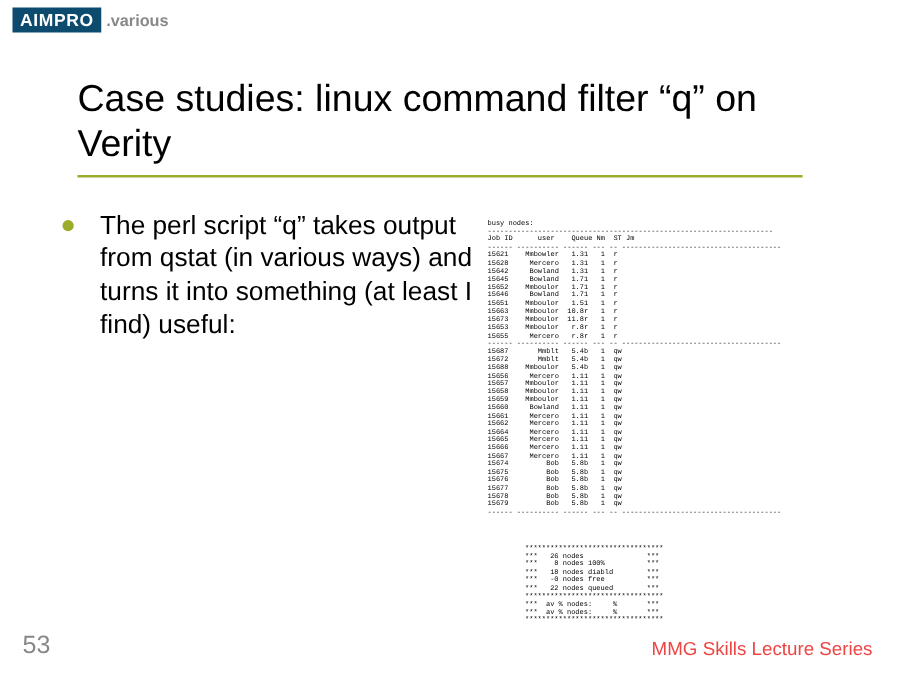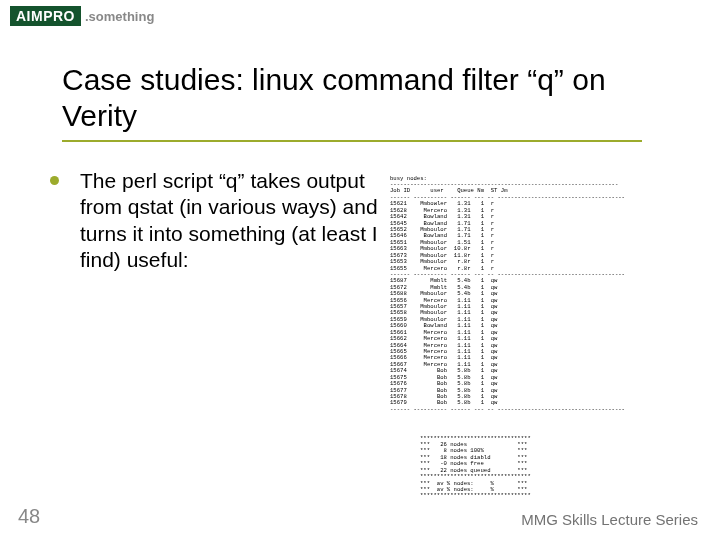--- a/index.html
+++ b/index.html
@@ -1,34 +1,34 @@
 <!DOCTYPE html>
 <html><head>
 <meta charset="utf-8">
 <style>
   html,body{margin:0;padding:0}
   body{width:720px;height:540px;background:#fff;font-family:Arial,Helvetica,sans-serif;color:#000;position:relative;overflow:hidden}
   .logo{position:absolute;top:6px;left:10px;display:flex;align-items:center}
-  .logo-box{background:#14532d;color:#fff;font-weight:900;font-size:14px;padding:2px 6px;letter-spacing:.5px}
+  .logo-box{background:#0c4a6e;color:#fff;font-weight:900;font-size:14px;padding:2px 6px;letter-spacing:.5px}
   .logo-sub{color:#888;font-size:13px;margin-left:4px;font-weight:600}
   .title{position:absolute;top:62px;left:62px;right:40px;font-size:30px;font-weight:400;line-height:1.2}
   .underline{position:absolute;top:140px;left:62px;width:580px;height:2px;background:#9cab2c}
   .body{position:absolute;top:168px;left:80px;width:300px;font-size:21px;line-height:1.25}
   .bullet{position:absolute;top:176px;left:50px;width:9px;height:9px;border-radius:50%;background:#9cab2c}
   .mono{position:absolute;top:170px;left:390px;width:310px;font-family:"Courier New",monospace;font-size:5.6px;line-height:1.15;white-space:pre;color:#000}
   .mono2{position:absolute;top:430px;left:420px;width:250px;font-family:"Courier New",monospace;font-size:5.6px;line-height:1.15;white-space:pre;color:#000}
   .pagenum{position:absolute;bottom:12px;left:18px;font-size:20px;color:#888}
-  .footer{position:absolute;bottom:12px;right:22px;font-size:15px;color:#737373}
+  .footer{position:absolute;bottom:12px;right:22px;font-size:15px;color:#ef4444}
 </style>
 </head>
 <body>
 
 <div class="logo">
   <span class="logo-box">AIMPRO</span>
-  <span class="logo-sub">.something</span>
+  <span class="logo-sub">.various</span>
 </div>
 
 <div class="title">Case studies: linux command filter “q” on Verity</div>
 <div class="underline"></div>
 
 <div class="bullet"></div>
 <div class="body">The perl script “q” takes output from qstat (in various ways) and turns it into something (at least I find) useful:</div>
 
 <pre class="mono" id="term">busy nodes:
 --------------------------------------------------------------------
@@ -71,14 +71,14 @@
 ***   26 nodes               ***
 ***    8 nodes 100%          ***
 ***   18 nodes diabld        ***
 ***   -0 nodes free          ***
 ***   22 nodes queued        ***
 *********************************
 ***  av % nodes:     %       ***
 ***  av % nodes:     %       ***
 *********************************</pre>
 
-<div class="pagenum">48</div>
+<div class="pagenum">53</div>
 <div class="footer">MMG Skills Lecture Series</div>
 
 </body></html>

